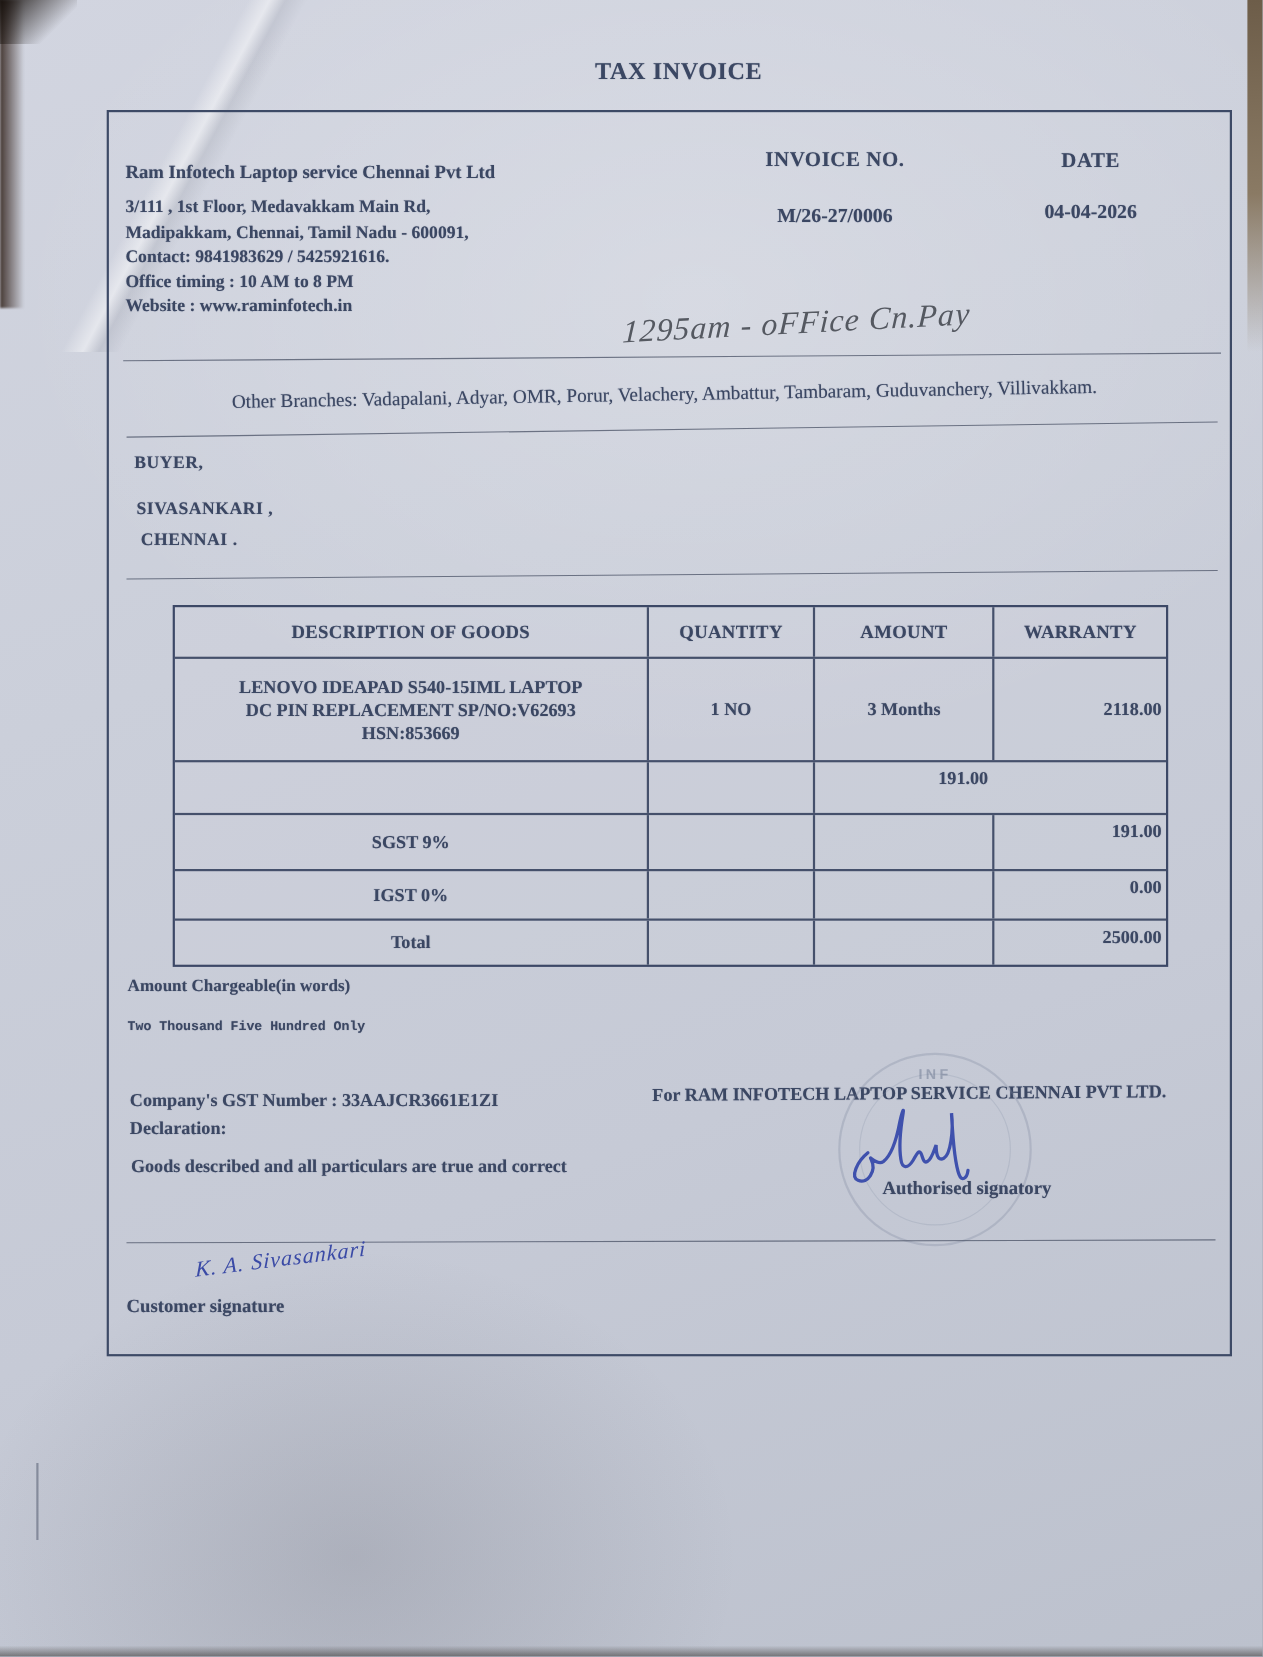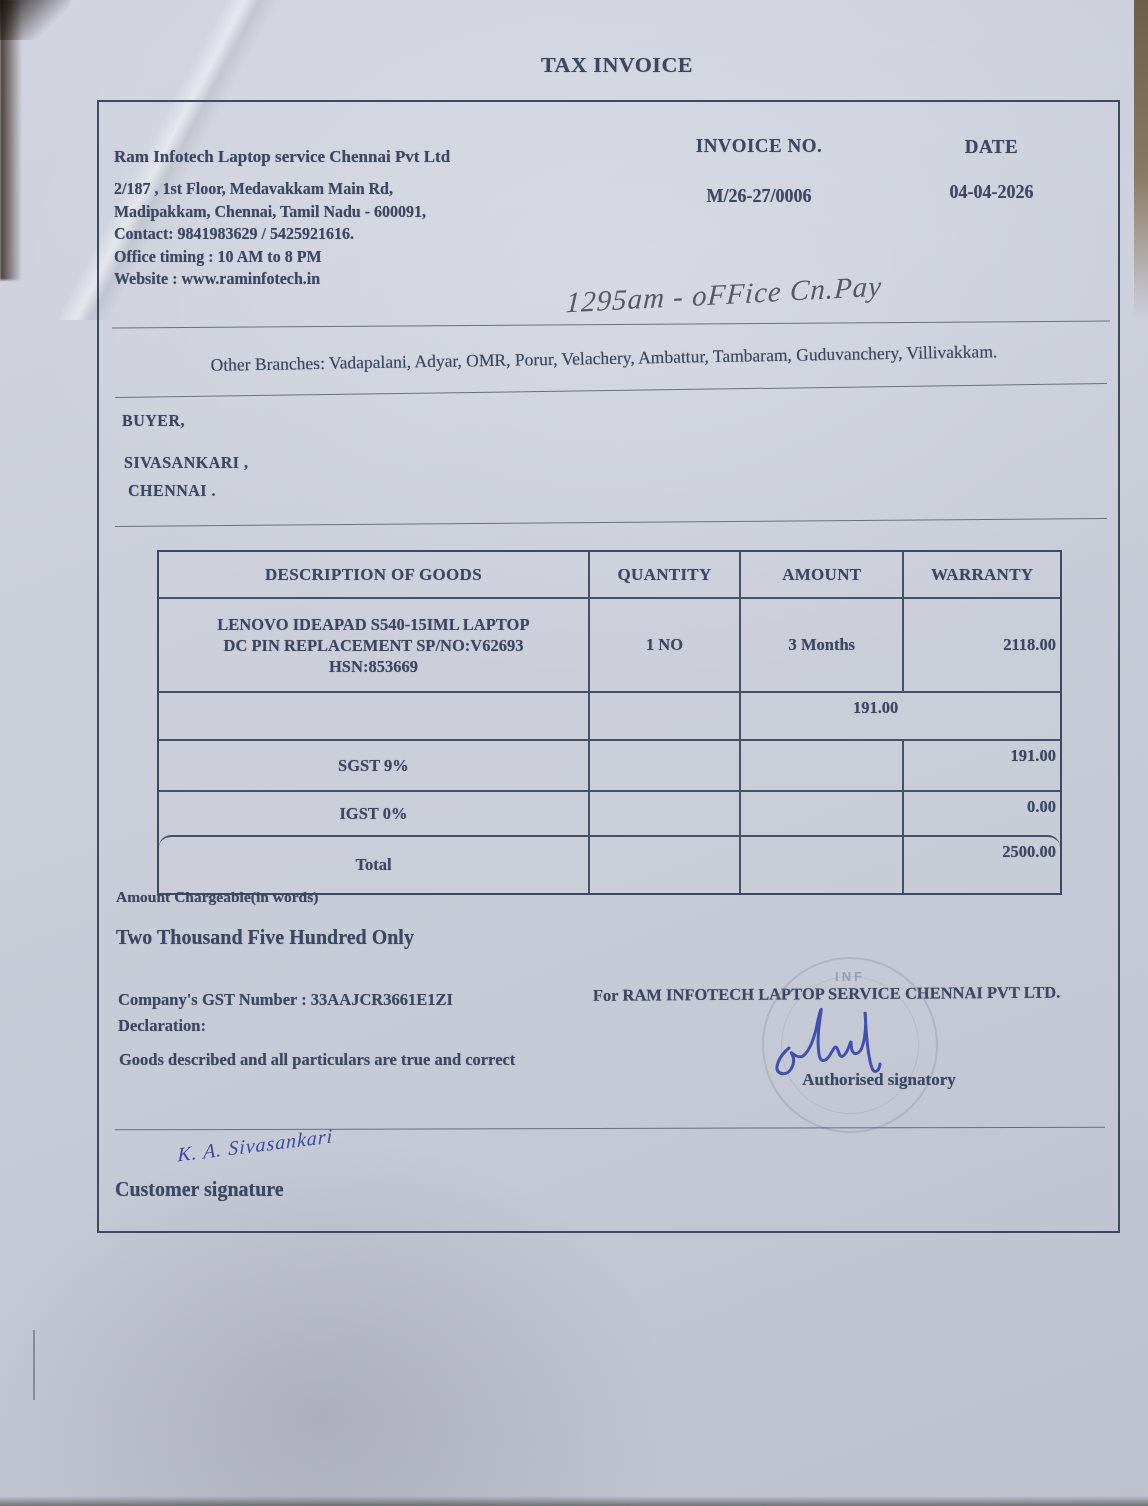--- a/index.html
+++ b/index.html
@@ -59,26 +59,26 @@
     background:rgba(255,255,255,.04); }
   .t-row{ display:grid;grid-template-columns:47.6% 16.8% 18.1% 17.5%;box-sizing:border-box; }
   .t-row + .t-row{ border-top:2px solid #45506b; }
   .t-cell{ box-sizing:border-box;display:flex;align-items:center;justify-content:center;
     font-size:16.5px;font-weight:bold;text-align:center;padding:2px 6px; }
   .t-cell + .t-cell{ border-left:2px solid #45506b; }
   .t-head .t-cell{ font-size:17px;letter-spacing:.3px; }
   .t-head{ height:45px; }
   .row-item{ height:94px; }
   .row-item .t-desc{ padding:4px 46px; line-height:21px; }
-  .row-tax1{ height:48px; } .row-tax2{ height:51px; } .row-tax3{ height:45px; } .row-total{ height:58px;border-radius:12px; }
+  .row-tax1{ height:48px; } .row-tax2{ height:51px; } .row-tax3{ height:45px; } .row-total{ height:42px; }
   .amt{ justify-content:flex-end;padding-right:4px; }
   .amt-top{ align-items:flex-start;padding-top:5px; }
 
   .words-label{ left:17px;top:786px;font-size:15.5px;font-weight:600; }
-  .words-value{ left:17px;top:824px;font-size:20px;font-weight:bold; }
+  .words-value{ left:17px;top:824px;font-size:12px;font-weight:bold;font-family:Liberation Mono, monospace; }
 
   .gst-line{ left:19px;top:888px;font-size:16.5px;font-weight:bold; }
   .decl-label{ left:19px;top:914px;font-size:16.5px;font-weight:bold; }
   .decl-text{ left:20px;top:948px;font-size:16.5px;font-weight:bold; }
 
   .for-line{ left:494px;top:882px;width:520px;font-size:16.5px;font-weight:bold;transform:rotate(-.4deg); }
   .auth-label{ left:640px;top:968px;width:280px;text-align:center;font-size:17px;font-weight:bold; }
 
   .stamp{ left:663px;top:855px;width:172px;height:172px;border-radius:50%;
     border:2px solid rgba(125,135,160,.30); }
@@ -86,41 +86,41 @@
     border:1.5px solid rgba(125,135,160,.22); }
   .stamp-text{ position:absolute;left:0;top:10px;width:100%;text-align:center;
     font-size:13px;letter-spacing:3px;color:rgba(115,125,150,.55);font-weight:bold;
     font-family:"Liberation Sans",sans-serif; }
 
   .sig-svg{ left:668px;top:898px;width:140px;height:85px; }
 
   .line4{ left:16px;top:1026px;width:990px;transform:rotate(-.15deg); }
   .cust-sig{ left:78px;top:1032px;font-size:20px;font-style:italic;color:#3a4aa6;
     transform:rotate(-7deg) skewX(-8deg);letter-spacing:1px; }
-  .cust-label{ left:16px;top:1076px;font-size:20px;font-weight:bold; }
+  .cust-label{ left:16px;top:1076px;font-size:17px;font-weight:bold; }
 </style>
 </head>
 <body>
 
 <div id="page">
 
   <div class="abs crease"></div>
   <div class="abs edge-left-top"></div>
   <div class="abs edge-corner"></div>
   <div class="abs edge-right-top"></div>
   <div class="abs edge-bottom"></div>
   <div class="abs scratch"></div>
 
   <div class="abs title print">TAX INVOICE</div>
 
   <div class="abs main-box">
 
     <div class="abs seller-name print">Ram Infotech Laptop service Chennai Pvt Ltd</div>
     <div class="abs seller-addr print">
-      <div>2/187 , 1st Floor, Medavakkam Main Rd,</div>
+      <div>3/111 , 1st Floor, Medavakkam Main Rd,</div>
       <div>Madipakkam, Chennai, Tamil Nadu - 600091,</div>
       <div>Contact: 9841983629 / 5425921616.</div>
       <div>Office timing : 10 AM to 8 PM</div>
       <div>Website : www.raminfotech.in</div>
     </div>
 
     <div class="abs inv-no-label print">INVOICE NO.</div>
     <div class="abs inv-no-value print">M/26-27/0006</div>
     <div class="abs date-label print">DATE</div>
     <div class="abs date-value print">04-04-2026</div>

